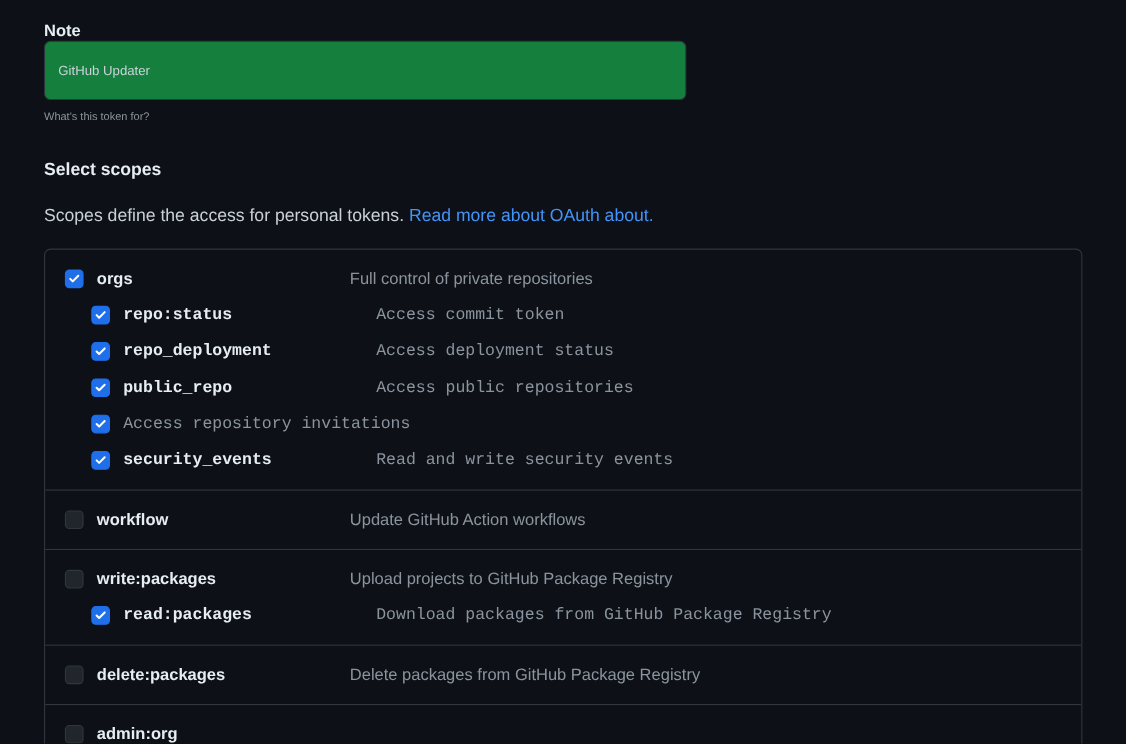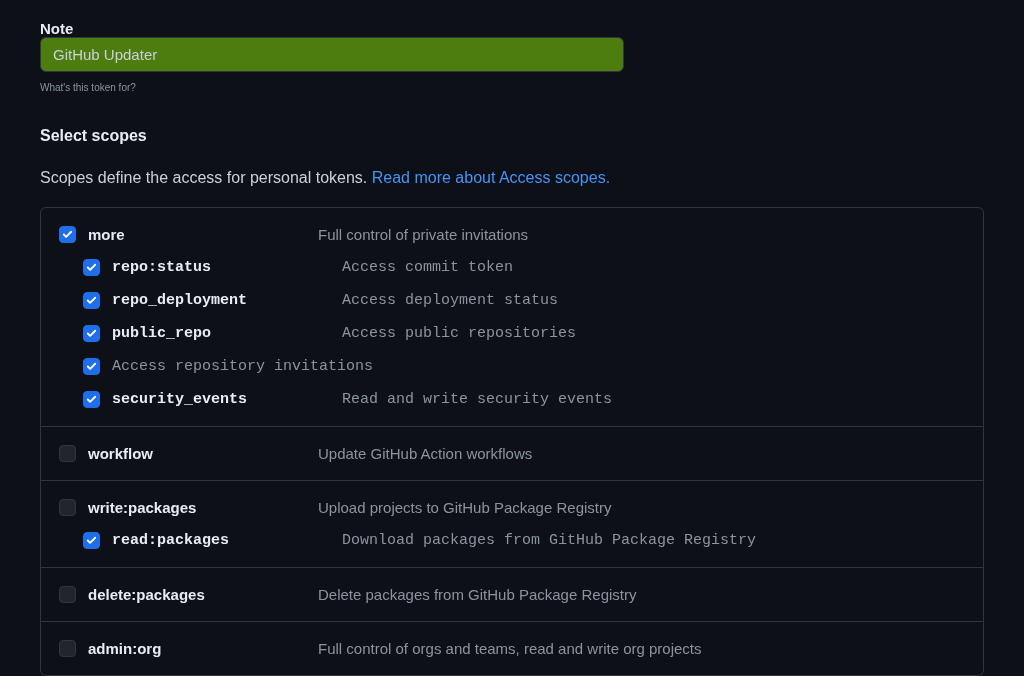--- a/index.html
+++ b/index.html
@@ -15,26 +15,26 @@
     }
     .field-label {
       color: #e6edf3;
       font-weight: 600;
       font-size: 15px;
       margin-bottom: 0;
       display: block;
     }
     .text-input {
       width: 584px;
-      background: #4d7c0f;
+      background: #15803d;
       border: 1px solid #30363d;
       border-radius: 6px;
-      padding: 8px 12px;
+      padding: 19px 12px;
       color: #c9d1d9;
-      font-size: 15px;
+      font-size: 12px;
       outline: none;
     }
     .hint {
       color: #8b949e;
       font-size: 10px;
       margin-top: 10px;
     }
     .section-heading {
       color: #e6edf3;
       font-weight: 700;
@@ -103,33 +103,33 @@
 <body>
 
 
 
 <label class="field-label">Note</label>
 <input type="text" class="text-input" value="GitHub Updater" style="">
 <div class="hint">What's this token for?</div>
 
 <div class="section-heading">Select scopes</div>
 <div class="section-desc">
-  <span>Scopes define the access for personal tokens. </span><a href="#" class="link">Read more about Access scopes.</a>
+  <span>Scopes define the access for personal tokens. </span><a href="#" class="link">Read more about OAuth about.</a>
 </div>
 
 <div class="scopes-box" id="scopes-box">
     <div class="scope-group">
       <div class="scope-row">
         <span class="chk checked">
           <svg viewBox="0 0 12 12" fill="none">
             <path d="M10 3L4.5 8.5L2 6" stroke="white" stroke-width="2" stroke-linecap="round" stroke-linejoin="round"></path>
           </svg>
         </span>
-        <span class="scope-name">more</span>
-        <span class="scope-desc">Full control of private invitations</span>
+        <span class="scope-name">orgs</span>
+        <span class="scope-desc">Full control of private repositories</span>
       </div>
       <div class="scope-row sub">
         <span class="chk checked">
           <svg viewBox="0 0 12 12" fill="none">
             <path d="M10 3L4.5 8.5L2 6" stroke="white" stroke-width="2" stroke-linecap="round" stroke-linejoin="round"></path>
           </svg>
         </span>
         <span class="scope-name">repo:status</span>
         <span class="scope-desc">Access commit token</span>
       </div>
@@ -196,19 +196,18 @@
       <div class="scope-row">
         <span class="chk"></span>
         <span class="scope-name">delete:packages</span>
         <span class="scope-desc">Delete packages from GitHub Package Registry</span>
       </div>
     </div>
     <div class="scope-group">
       <div class="scope-row">
         <span class="chk"></span>
         <span class="scope-name">admin:org</span>
-        <span class="scope-desc">Full control of orgs and teams, read and write org projects</span>
       </div>
     </div>
   </div>
 
 
 
 
 </body></html>

